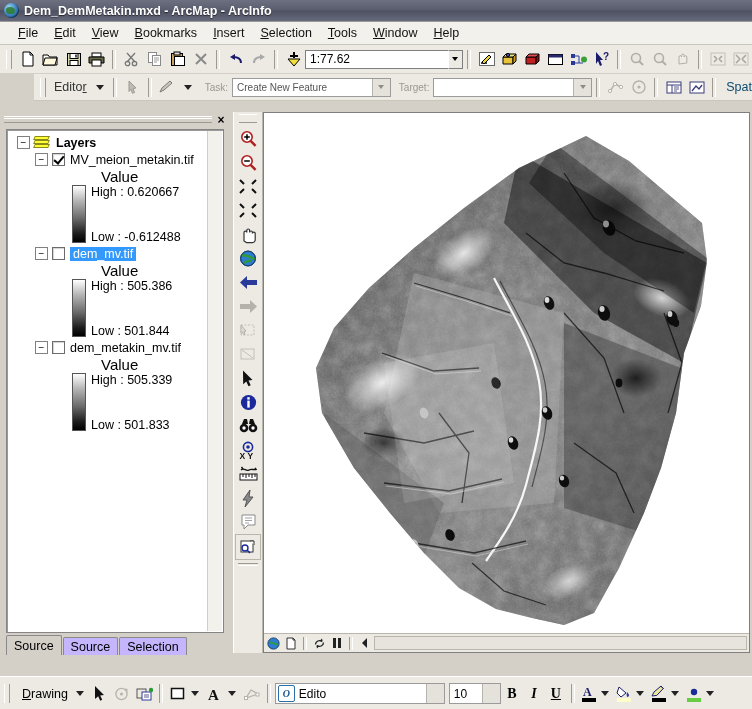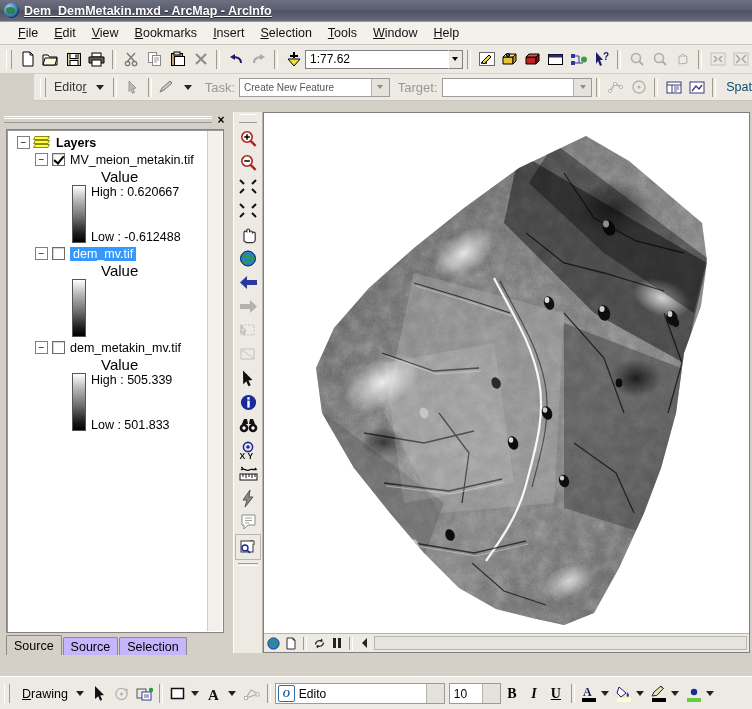--- a/index.html
+++ b/index.html
@@ -16,21 +16,20 @@
     height:22px;width:752px;
     background:linear-gradient(180deg,#6d7080 0%,#5b5e6e 45%,#4e5162 52%,#676a7b 100%);
     display:flex;align-items:center;
     box-sizing:border-box;padding-left:4px;
     border-bottom:1px solid #9a9a9a;
   }
   .titlebar .tbtext{
     color:#fff;font-size:12.5px;font-weight:600;margin-left:5px;
     text-shadow:0 1px 1px rgba(0,0,0,.6);
     white-space:nowrap;
-    text-decoration:underline;
   }
   .globe-ico{
     width:15px;height:15px;border-radius:50%;
     background:radial-gradient(circle at 33% 30%,#9fd2f0 0%,#3f86c4 48%,#1d4e7c 100%);
     box-shadow:inset -1px -1px 1px rgba(0,0,0,.5);
     position:relative;flex:0 0 auto;
   }
   .globe-ico:after{
     content:"";position:absolute;left:2px;top:4px;width:9px;height:7px;
     background:#2f7d32;border-radius:45% 55% 50% 50%;opacity:.9;
@@ -70,21 +69,21 @@
   }
   .ddarrow{
     width:16px;height:19px;background:#eceae3;
     border:1px solid #7f7f7f;border-left:1px solid #fff;
     box-sizing:border-box;display:flex;align-items:center;justify-content:center;
   }
   .ddarrow:after{content:"";border-left:3.5px solid transparent;border-right:3.5px solid transparent;border-top:4px solid #000;}
   .edlabel{font-size:12.5px;padding:0 4px;color:#333;}
   .edlabel u{text-decoration:underline;}
   .smallcaret{width:0;height:0;border-left:4px solid transparent;border-right:4px solid transparent;border-top:5px solid #222;margin:0 5px;}
-  .tasklbl{font-size:13px;color:#9a9890;margin:0 4px 0 8px;}
+  .tasklbl{font-size:10px;color:#9a9890;margin:0 4px 0 8px;}
   .combo{
     height:19px;background:#fff;border:1px solid #9b9b9b;
     display:flex;align-items:center;box-sizing:border-box;
   }
   .combo .cv{flex:1;padding-left:4px;font-size:10px;color:#555;overflow:hidden;white-space:nowrap;}
   .combo .carrowbox{
     width:17px;height:17px;background:#e4e2db;border-left:1px solid #b6b4ac;
     display:flex;align-items:center;justify-content:center;
   }
   .combo .carrowbox:after{content:"";border-left:3.5px solid transparent;border-right:3.5px solid transparent;border-top:4px solid #8e8c85;}
@@ -506,20 +505,24 @@
         </div>
 
         <div class="treerow" style="padding-left:28px;">
           <div class="pm">−</div>
           <div class="cbx"></div>
           <span class="lbl sel">dem_mv.tif</span>
         </div>
         <div class="valrow">Value</div>
         <div class="ramprow">
           <div class="ramp"></div>
+          <div class="rlabels">
+            <span>High : 505.386</span>
+            <span>Low : 501.844</span>
+          </div>
         </div>
 
         <div class="treerow" style="padding-left:28px;">
           <div class="pm">−</div>
           <div class="cbx"></div>
           <span class="lbl">dem_metakin_mv.tif</span>
         </div>
         <div class="valrow">Value</div>
         <div class="ramprow">
           <div class="ramp"></div>

